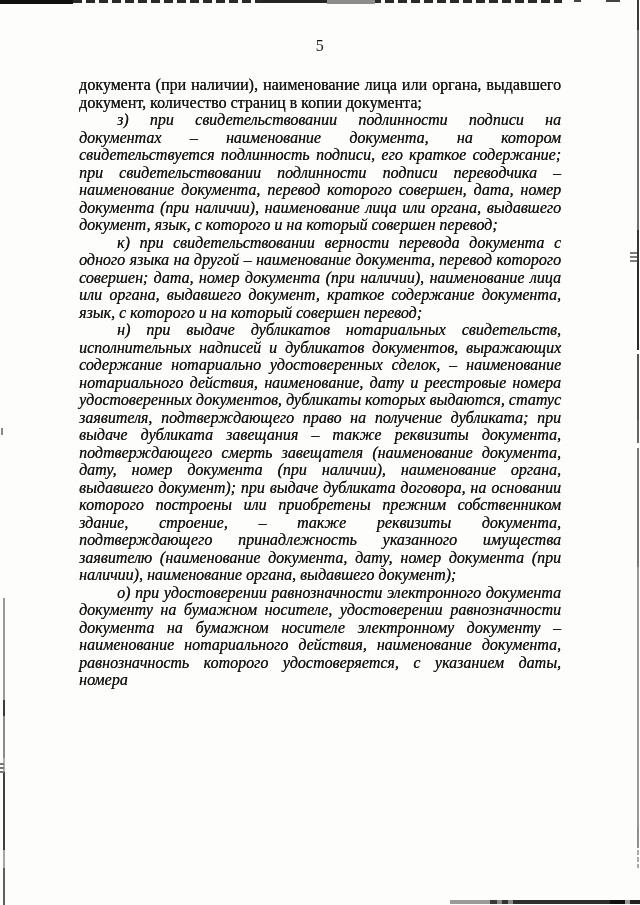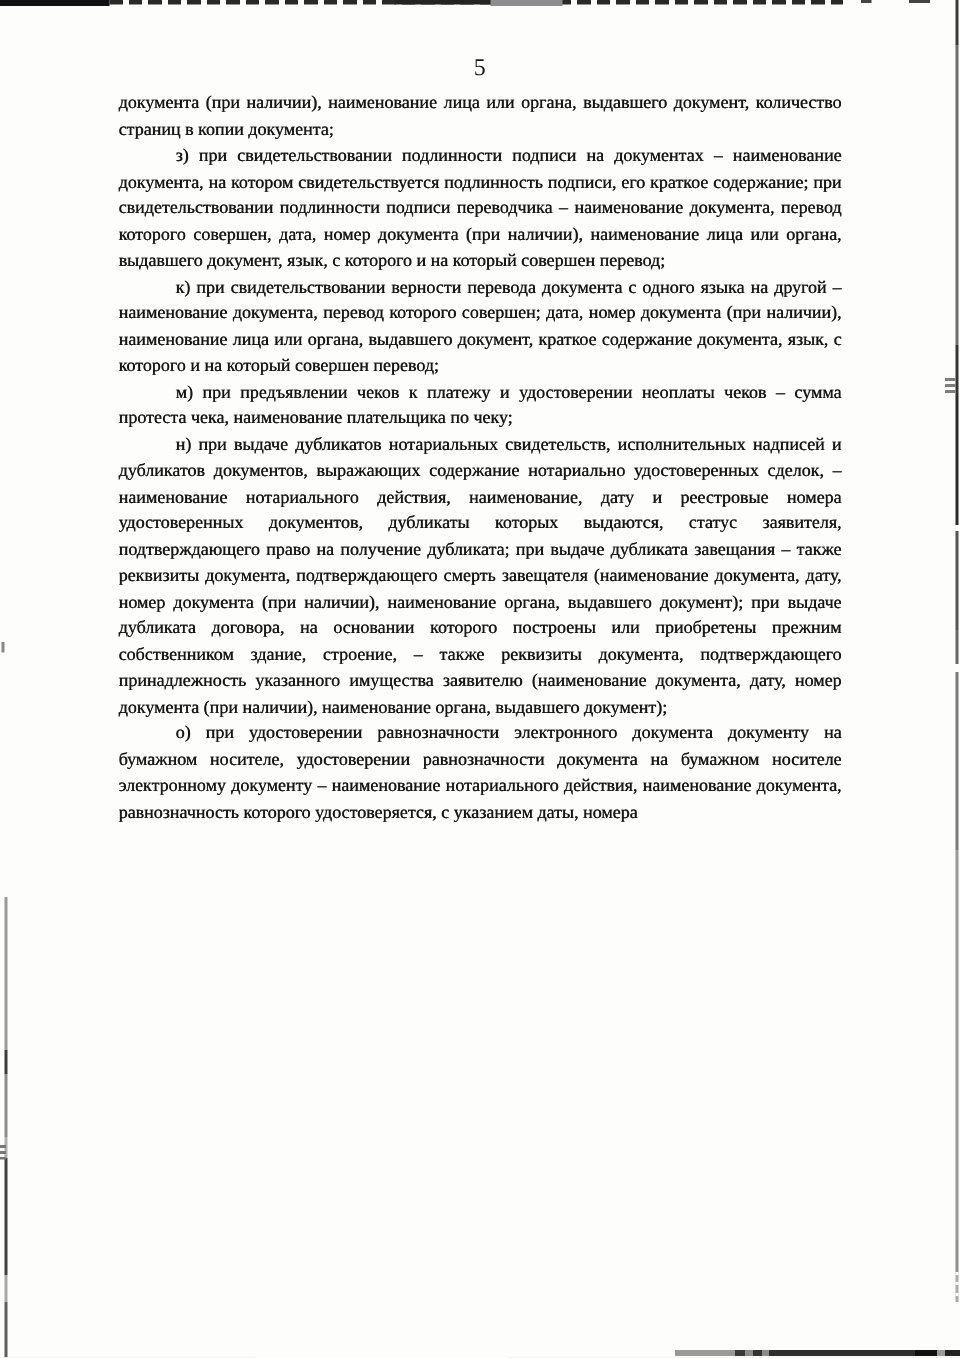--- a/index.html
+++ b/index.html
@@ -18,32 +18,32 @@
     top: 37px;
     left: 0;
     right: 0;
     text-align: center;
     font-size: 16px;
     letter-spacing: 0.5px;
   }
   .text-body {
     position: absolute;
     left: 79px;
-    top: 60px;
+    top: 76px;
     width: 482px;
-    font-size: 12px;
+    font-size: 16px;
     line-height: 17.5px;
     text-shadow: 0.25px 0 0 currentColor;
   }
   .text-body p {
     margin: 0;
     text-align: justify;
     text-align-last: left;
   }
-  .text-body p.indent { text-indent: 38px; }
+  .text-body p.indent { text-indent: 38px; font-style: italic; }
   
   .artifact { position: absolute; pointer-events: none; }
   .top-bar-solid { left: 0; top: 0; width: 73px; height: 4px; background: #111; }
   .top-bar-dashes {
     left: 73px; top: 0; width: 489px; height: 2.5px;
     background: repeating-linear-gradient(90deg, #2a2a2a 0 9px, transparent 9px 13px);
   }
   .top-bar-dark2 { left: 263px; top: 0; width: 70px; height: 3px; background: #242424; }
   .top-bar-gray { left: 327px; top: 0; width: 48px; height: 3.5px; background: #8d8d8d; }
   .top-dash-a { left: 574px; top: 0; width: 7px; height: 2px; background: #444; }
@@ -120,18 +120,17 @@
   <div class="artifact right-hatch"></div>
   <div class="artifact right-dash-bottom"></div>
   <div class="artifact bottom-bar"></div>
 
   <div class="page-number">5</div>
 
   <div class="text-body">
     <p>документа (при наличии), наименование лица или органа, выдавшего документ, количество страниц в копии документа;</p>
     <p class="indent">з) при свидетельствовании подлинности подписи на документах – наименование документа, на котором свидетельствуется подлинность подписи, его краткое содержание; при свидетельствовании подлинности подписи переводчика – наименование документа, перевод которого совершен, дата, номер документа (при наличии), наименование лица или органа, выдавшего документ, язык, с которого и на который совершен перевод;</p>
     <p class="indent">к) при свидетельствовании верности перевода документа с одного языка на другой – наименование документа, перевод которого совершен; дата, номер документа (при наличии), наименование лица или органа, выдавшего документ, краткое содержание документа, язык, с которого и на который совершен перевод;</p>
-    <p class="indent">м) при предъявлении чеков к платежу и удостоверении неоплаты чеков – сумма протеста чека, наименование плательщика по чеку;</p>
     <p class="indent">н) при выдаче дубликатов нотариальных свидетельств, исполнительных надписей и дубликатов документов, выражающих содержание нотариально удостоверенных сделок, – наименование нотариального действия, наименование, дату и реестровые номера удостоверенных документов, дубликаты которых выдаются, статус заявителя, подтверждающего право на получение дубликата; при выдаче дубликата завещания – также реквизиты документа, подтверждающего смерть завещателя (наименование документа, дату, номер документа (при наличии), наименование органа, выдавшего документ); при выдаче дубликата договора, на основании которого построены или приобретены прежним собственником здание, строение, – также реквизиты документа, подтверждающего принадлежность указанного имущества заявителю (наименование документа, дату, номер документа (при наличии), наименование органа, выдавшего документ);</p>
     <p class="indent">о) при удостоверении равнозначности электронного документа документу на бумажном носителе, удостоверении равнозначности документа на бумажном носителе электронному документу – наименование нотариального действия, наименование документа, равнозначность которого удостоверяется, с указанием даты, номера</p>
   </div>
 
 </div>
 
 </body></html>

